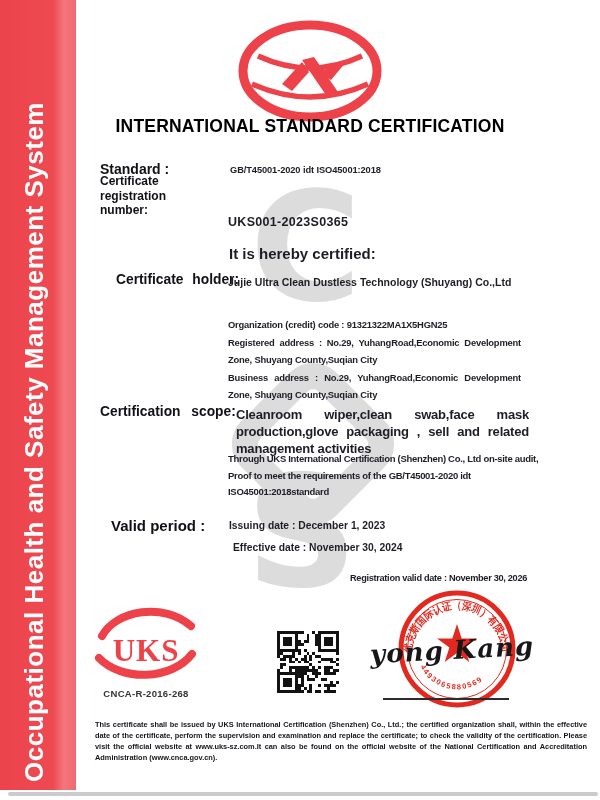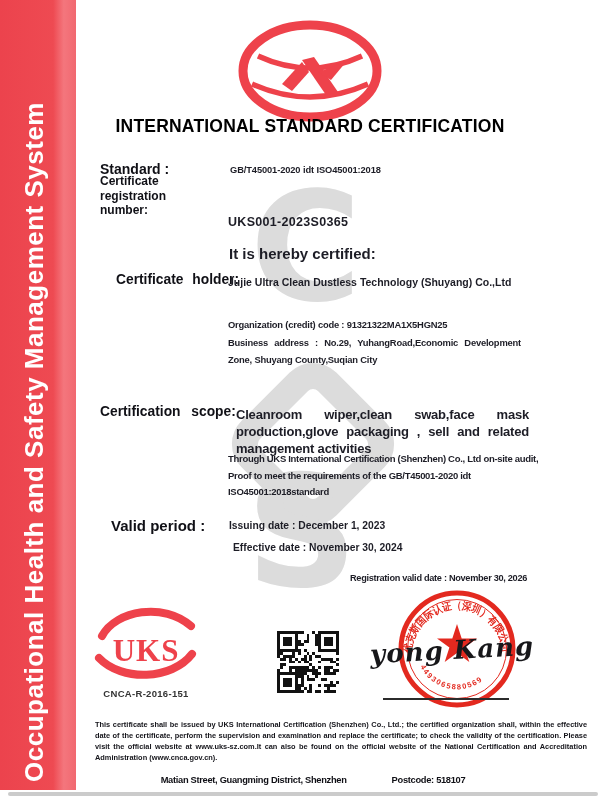--- a/index.html
+++ b/index.html
@@ -97,40 +97,41 @@
   <div class="abs z2 lbl reg-label">Certificate registration number:</div>
   <div class="abs z2 val reg-value">UKS001-2023S0365</div>
 
   <div class="abs z2 val hereby">It is hereby certified:</div>
 
   <div class="abs z2 lbl holder-label">Certificate holder:</div>
   <div class="abs z2 val holder-value">Jujie Ultra Clean Dustless Technology (Shuyang) Co.,Ltd</div>
 
   <div class="abs z2 val org-block">
     <p>Organization (credit) code : 91321322MA1X5HGN25</p>
+    <p>Registered address : No.29, YuhangRoad,Economic Development Zone, Shuyang County,Suqian City</p>
     <p>Business address : No.29, YuhangRoad,Economic Development Zone, Shuyang County,Suqian City</p>
   </div>
 
   <div class="abs z2 lbl scope-label">Certification scope:</div>
   <div class="abs z2 val scope-value">Cleanroom wiper,clean swab,face mask production,glove packaging , sell and related management activities</div>
 
   <div class="abs z2 val audit-note">Through UKS International Certification (Shenzhen) Co., Ltd on-site audit, Proof to meet the requirements of the GB/T45001-2020 idt ISO45001:2018standard</div>
 
   <div class="abs z2 lbl valid-label">Valid period :</div>
   <div class="abs z2 val issuing">Issuing date : December 1, 2023</div>
   <div class="abs z2 val effective">Effective date : November 30, 2024</div>
 
   <div class="abs z2 val reg-valid">Registration valid date : November 30, 2026</div>
 
   <svg class="abs z2" style="left:94px;top:604px;" width="104" height="80" viewBox="0 0 104 80">
     <path d="M 8 32 C 22 6 70 -2 97 22" fill="none" stroke="#ee424b" stroke-width="8" stroke-linecap="round"></path>
     <text x="52" y="57" text-anchor="middle" font-size="31" font-weight="bold" fill="#ee424b" style="font-family:'Liberation Serif',serif;letter-spacing:1px;">UKS</text>
     <path d="M 5 54 C 28 78 78 76 98 50" fill="none" stroke="#ee424b" stroke-width="8" stroke-linecap="round"></path>
   </svg>
-  <div class="abs z2 cnca">CNCA-R-2016-151</div>
+  <div class="abs z2 cnca">CNCA-R-2016-268</div>
 
   <svg class="abs z2" style="left:277px;top:631px;" width="62" height="62" viewBox="0 0 21 21" shape-rendering="crispEdges" id="qr-svg">
       <rect x="0" y="0" width="1" height="1" fill="#121212"></rect>
       <rect x="1" y="0" width="1" height="1" fill="#121212"></rect>
       <rect x="2" y="0" width="1" height="1" fill="#121212"></rect>
       <rect x="3" y="0" width="1" height="1" fill="#121212"></rect>
       <rect x="4" y="0" width="1" height="1" fill="#121212"></rect>
       <rect x="5" y="0" width="1" height="1" fill="#121212"></rect>
       <rect x="6" y="0" width="1" height="1" fill="#121212"></rect>
       <rect x="7" y="0" width="1" height="1" fill="#121212"></rect>
@@ -367,18 +368,15 @@
       <textPath href="#arcTop" startOffset="2" textLength="140" lengthAdjust="spacingAndGlyphs">优克斯国际认证（深圳）有限公司</textPath>
     </text>
     <text font-size="7.5" font-weight="bold" fill="#e3291f" letter-spacing="1.5">
       <textPath href="#arcBottom" startOffset="6">4493065880569</textPath>
     </text>
   </svg>
   <div class="abs signature">yong Kang</div>
   <div class="abs sig-line"></div>
 
   <div class="abs z2 disclaimer">This certificate shall be issued by UKS International Certification (Shenzhen) Co., Ltd.; the certified organization shall, within the effective date of the certificate, perform the supervision and examination and replace the certificate; to check the validity of the certification. Please visit the official website at www.uks-sz.com.It can also be found on the official website of the National Certification and Accreditation Administration (www.cnca.gov.cn).</div>
-  <div class="abs z2 addr2">
-    <span>Matian Street, Guangming District, Shenzhen</span><span class="postcode">Postcode: 518107</span>
-  </div>
   <div class="abs bottom-line"></div>
 
 </div>
 
 </body></html>

